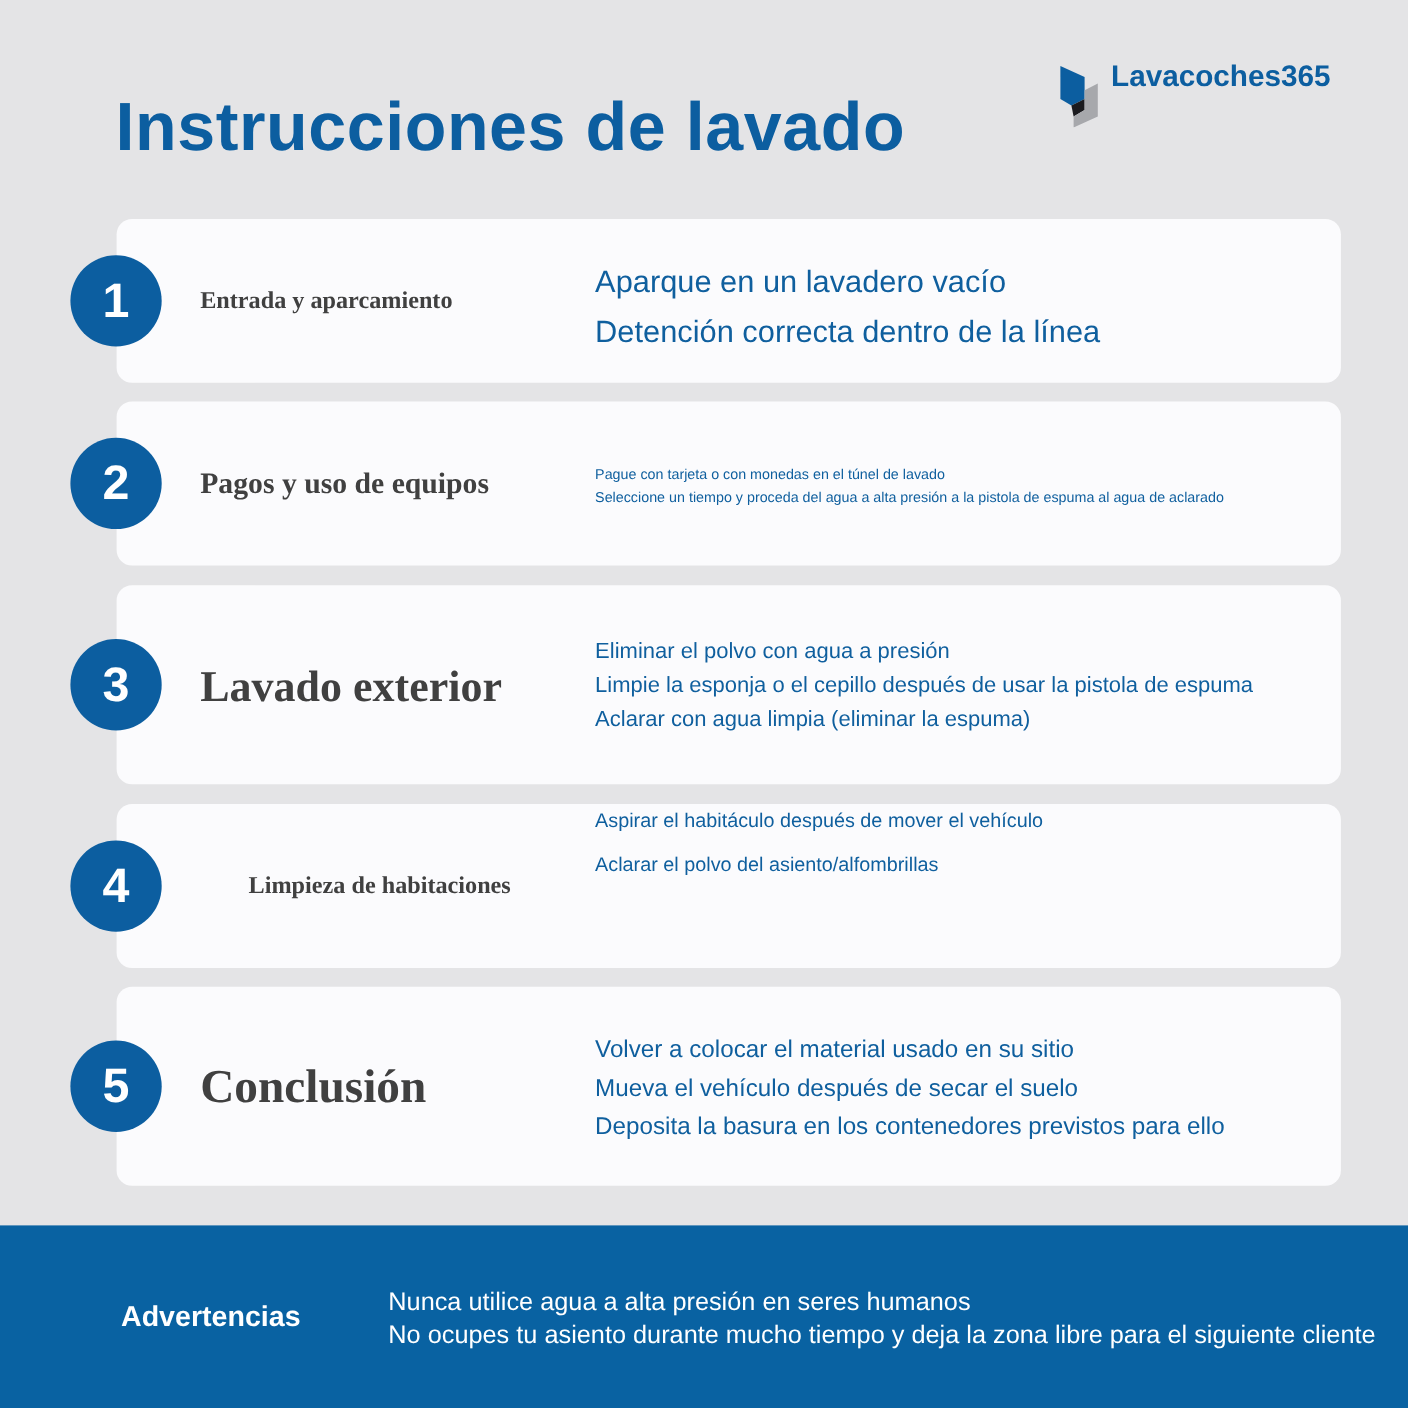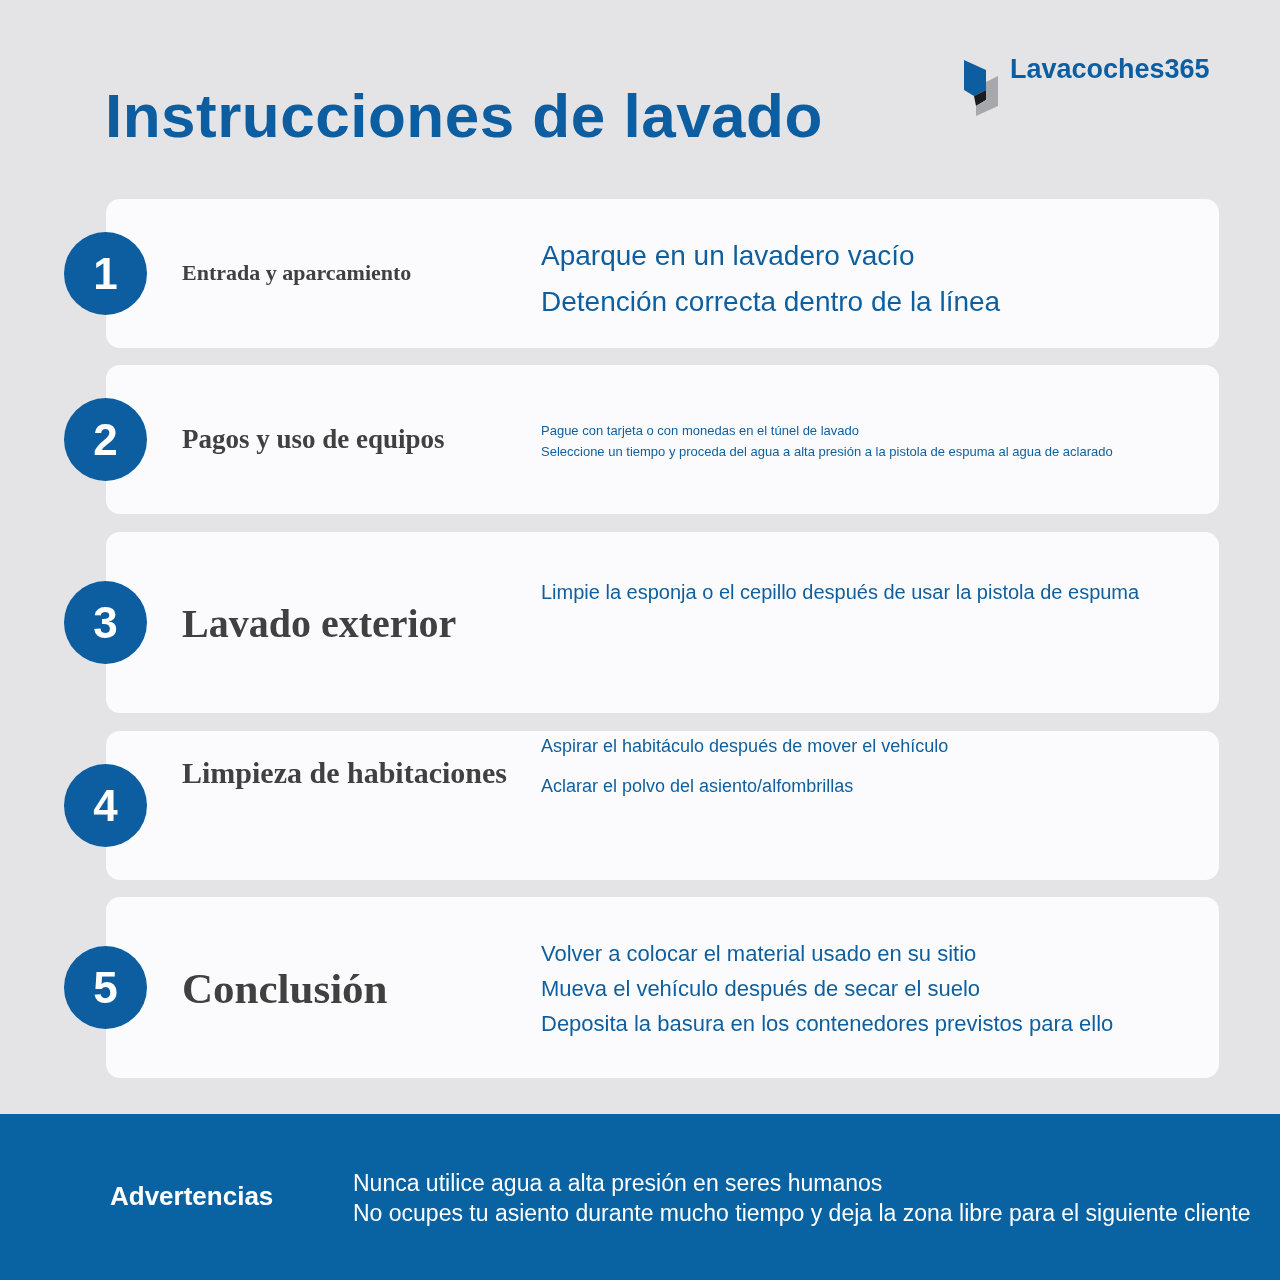--- a/index.html
+++ b/index.html
@@ -66,26 +66,28 @@
 <div class="step-title" style="top:424px;font-size:27px;">Pagos y uso de equipos</div>
 <div class="lines" style="top:420px;font-size:13px;line-height:21px;">
   <div>Pague con tarjeta o con monedas en el túnel de lavado</div>
   <div>Seleccione un tiempo y proceda del agua a alta presión a la pistola de espuma al agua de aclarado</div>
 </div>
 
 <div class="card" style="top:532px;height:181px;"></div>
 <div class="num" style="top:581px;">3</div>
 <div class="step-title" style="top:600px;font-size:40px;">Lavado exterior</div>
 <div class="lines" style="top:577px;font-size:20px;line-height:31px;">
+  <div>Eliminar el polvo con agua a presión</div>
   <div>Limpie la esponja o el cepillo después de usar la pistola de espuma</div>
+  <div>Aclarar con agua limpia (eliminar la espuma)</div>
 </div>
 
 <div class="card" style="top:731px;height:149px;"></div>
 <div class="num" style="top:764px;">4</div>
-<div class="step-title" style="top:756px;font-size:30px;">Limpieza de habitaciones</div>
+<div class="step-title" style="top:792px;font-size:22px;margin-left:44px;">Limpieza de habitaciones</div>
 <div class="lines" style="top:726px;font-size:18px;line-height:40px;">
   <div>Aspirar el habitáculo después de mover el vehículo</div>
   <div>Aclarar el polvo del asiento/alfombrillas</div>
 </div>
 
 <div class="card" style="top:897px;height:181px;"></div>
 <div class="num" style="top:946px;">5</div>
 <div class="step-title" style="top:964px;font-size:43px;">Conclusión</div>
 <div class="lines" style="top:936px;font-size:22px;line-height:35px;">
   <div>Volver a colocar el material usado en su sitio</div>

